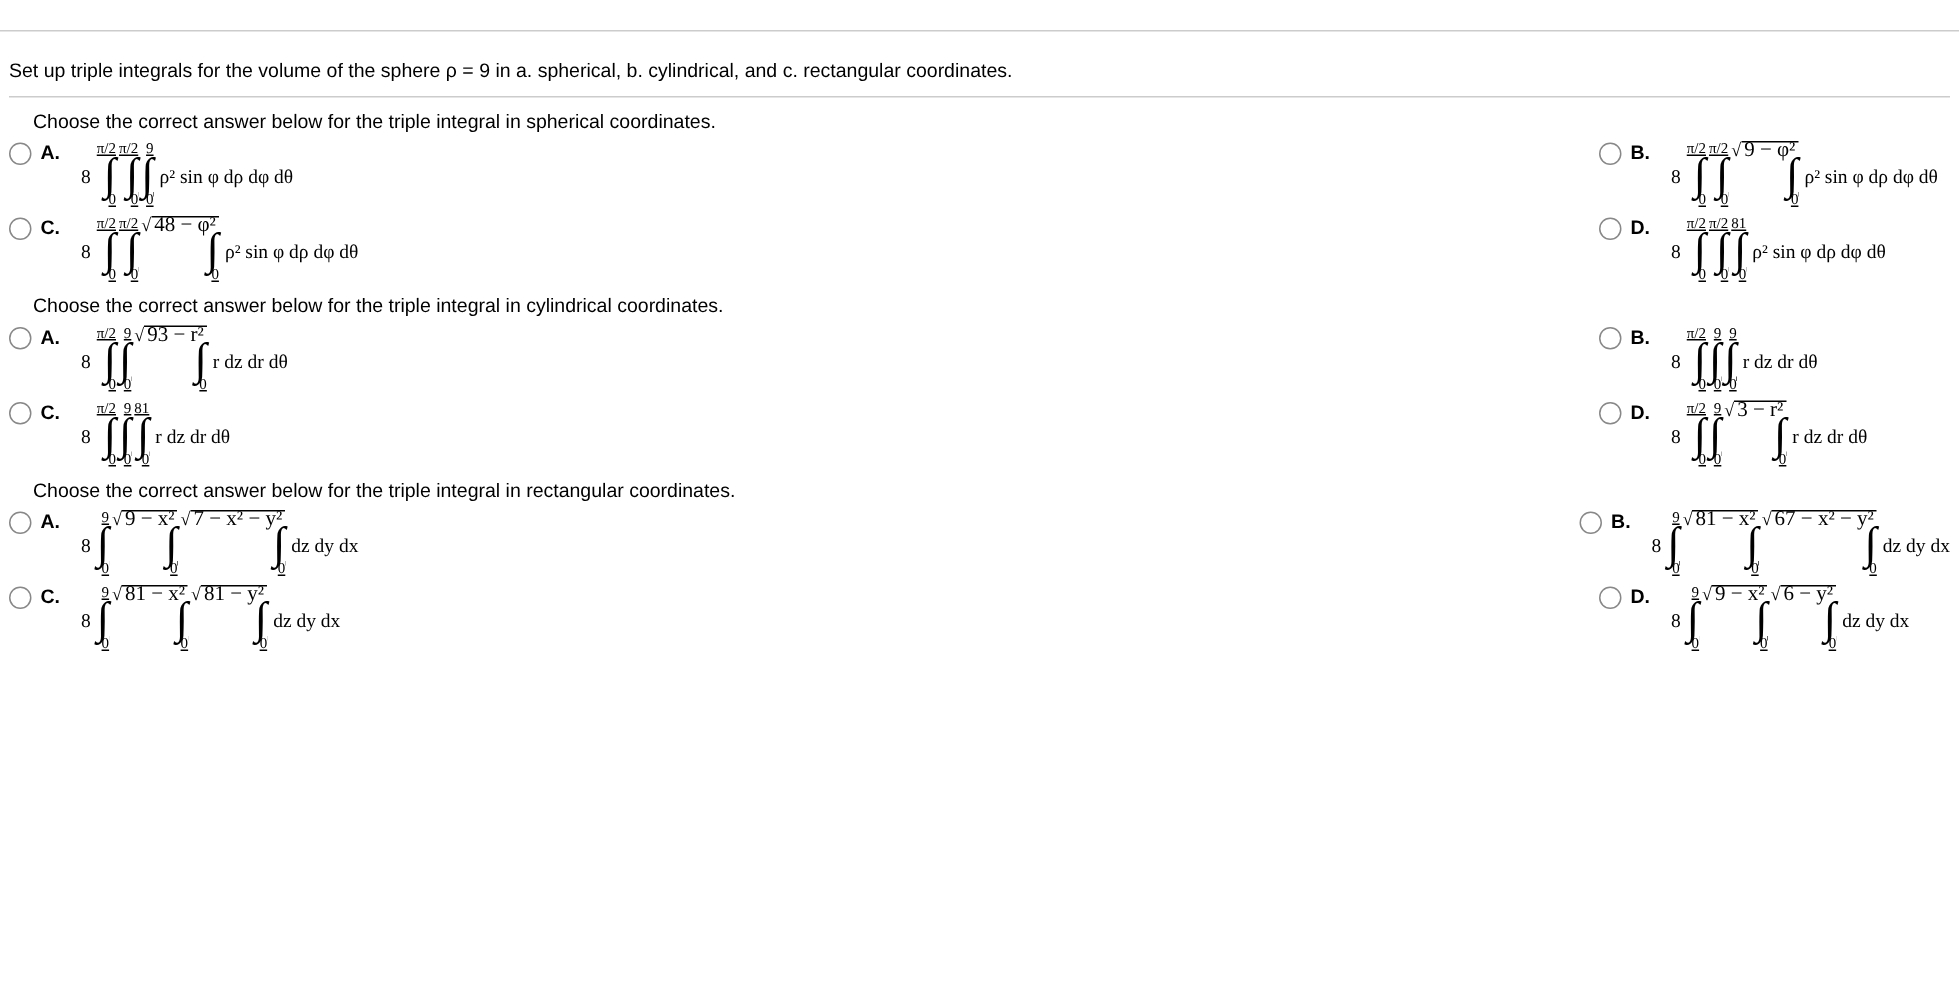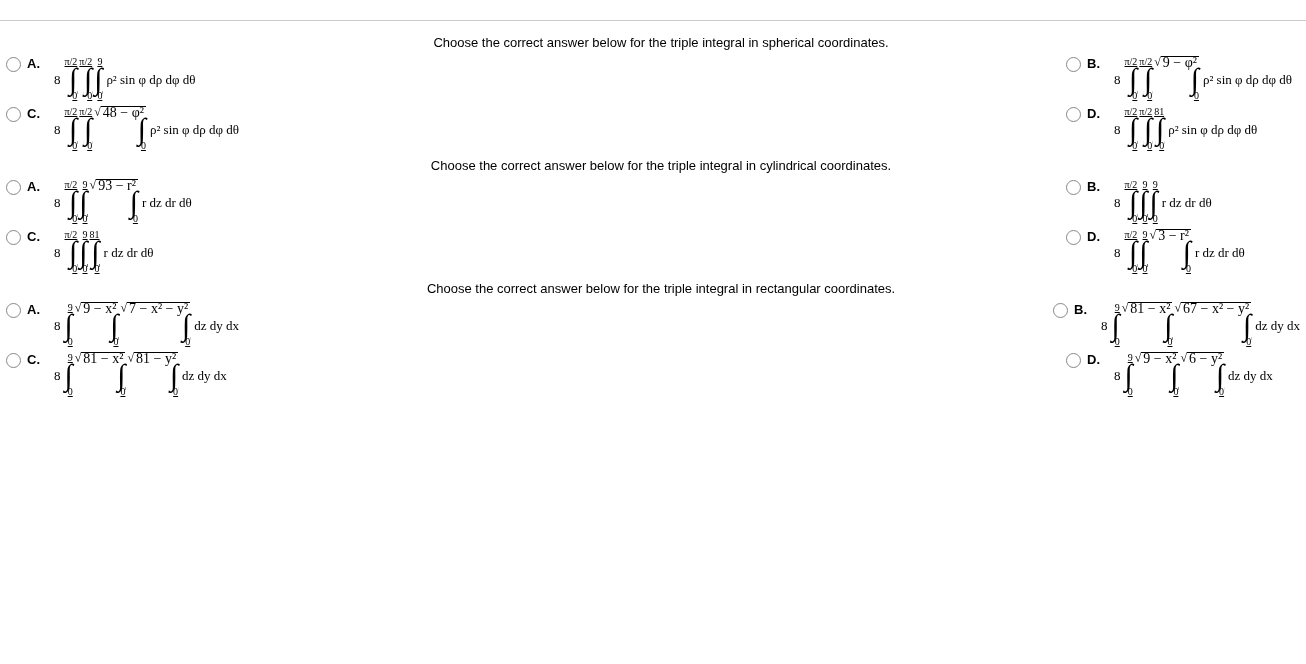--- a/index.html
+++ b/index.html
@@ -17,21 +17,20 @@
   .content {
     padding: 8px 6px;
   }
   .question-text {
     padding: 10px 0;
     border-bottom: 1px solid #ccc;
     margin-bottom: 8px;
   }
   .section-prompt {
     margin: 6px 0 6px 16px;
-    text-align: center;
   }
   .options-row {
     display: flex;
     margin-bottom: 4px;
   }
   .option-col {
     display: flex;
     align-items: flex-start;
   }
   .option-col.left { width: 1060px; }
@@ -99,20 +98,21 @@
     padding: 0 2px;
     font-size: 14px;
     line-height: 11px;
   }
 </style>
 </head>
 <body>
 
 <div class="header-line"></div>
 <div class="content">
+  <div class="question-text">Set up triple integrals for the volume of the sphere ρ = 9 in a. spherical, b. cylindrical, and c. rectangular coordinates.</div>
 
   <div class="section-prompt">Choose the correct answer below for the triple integral in spherical coordinates.</div>
 
   <div class="options-row">
     <div class="option-col left">
       <div class="radio"></div>
       <span class="opt-label">A.</span>
       <div class="integral-block">
         <span class="coeff">8</span>
         <span class="int-group">

